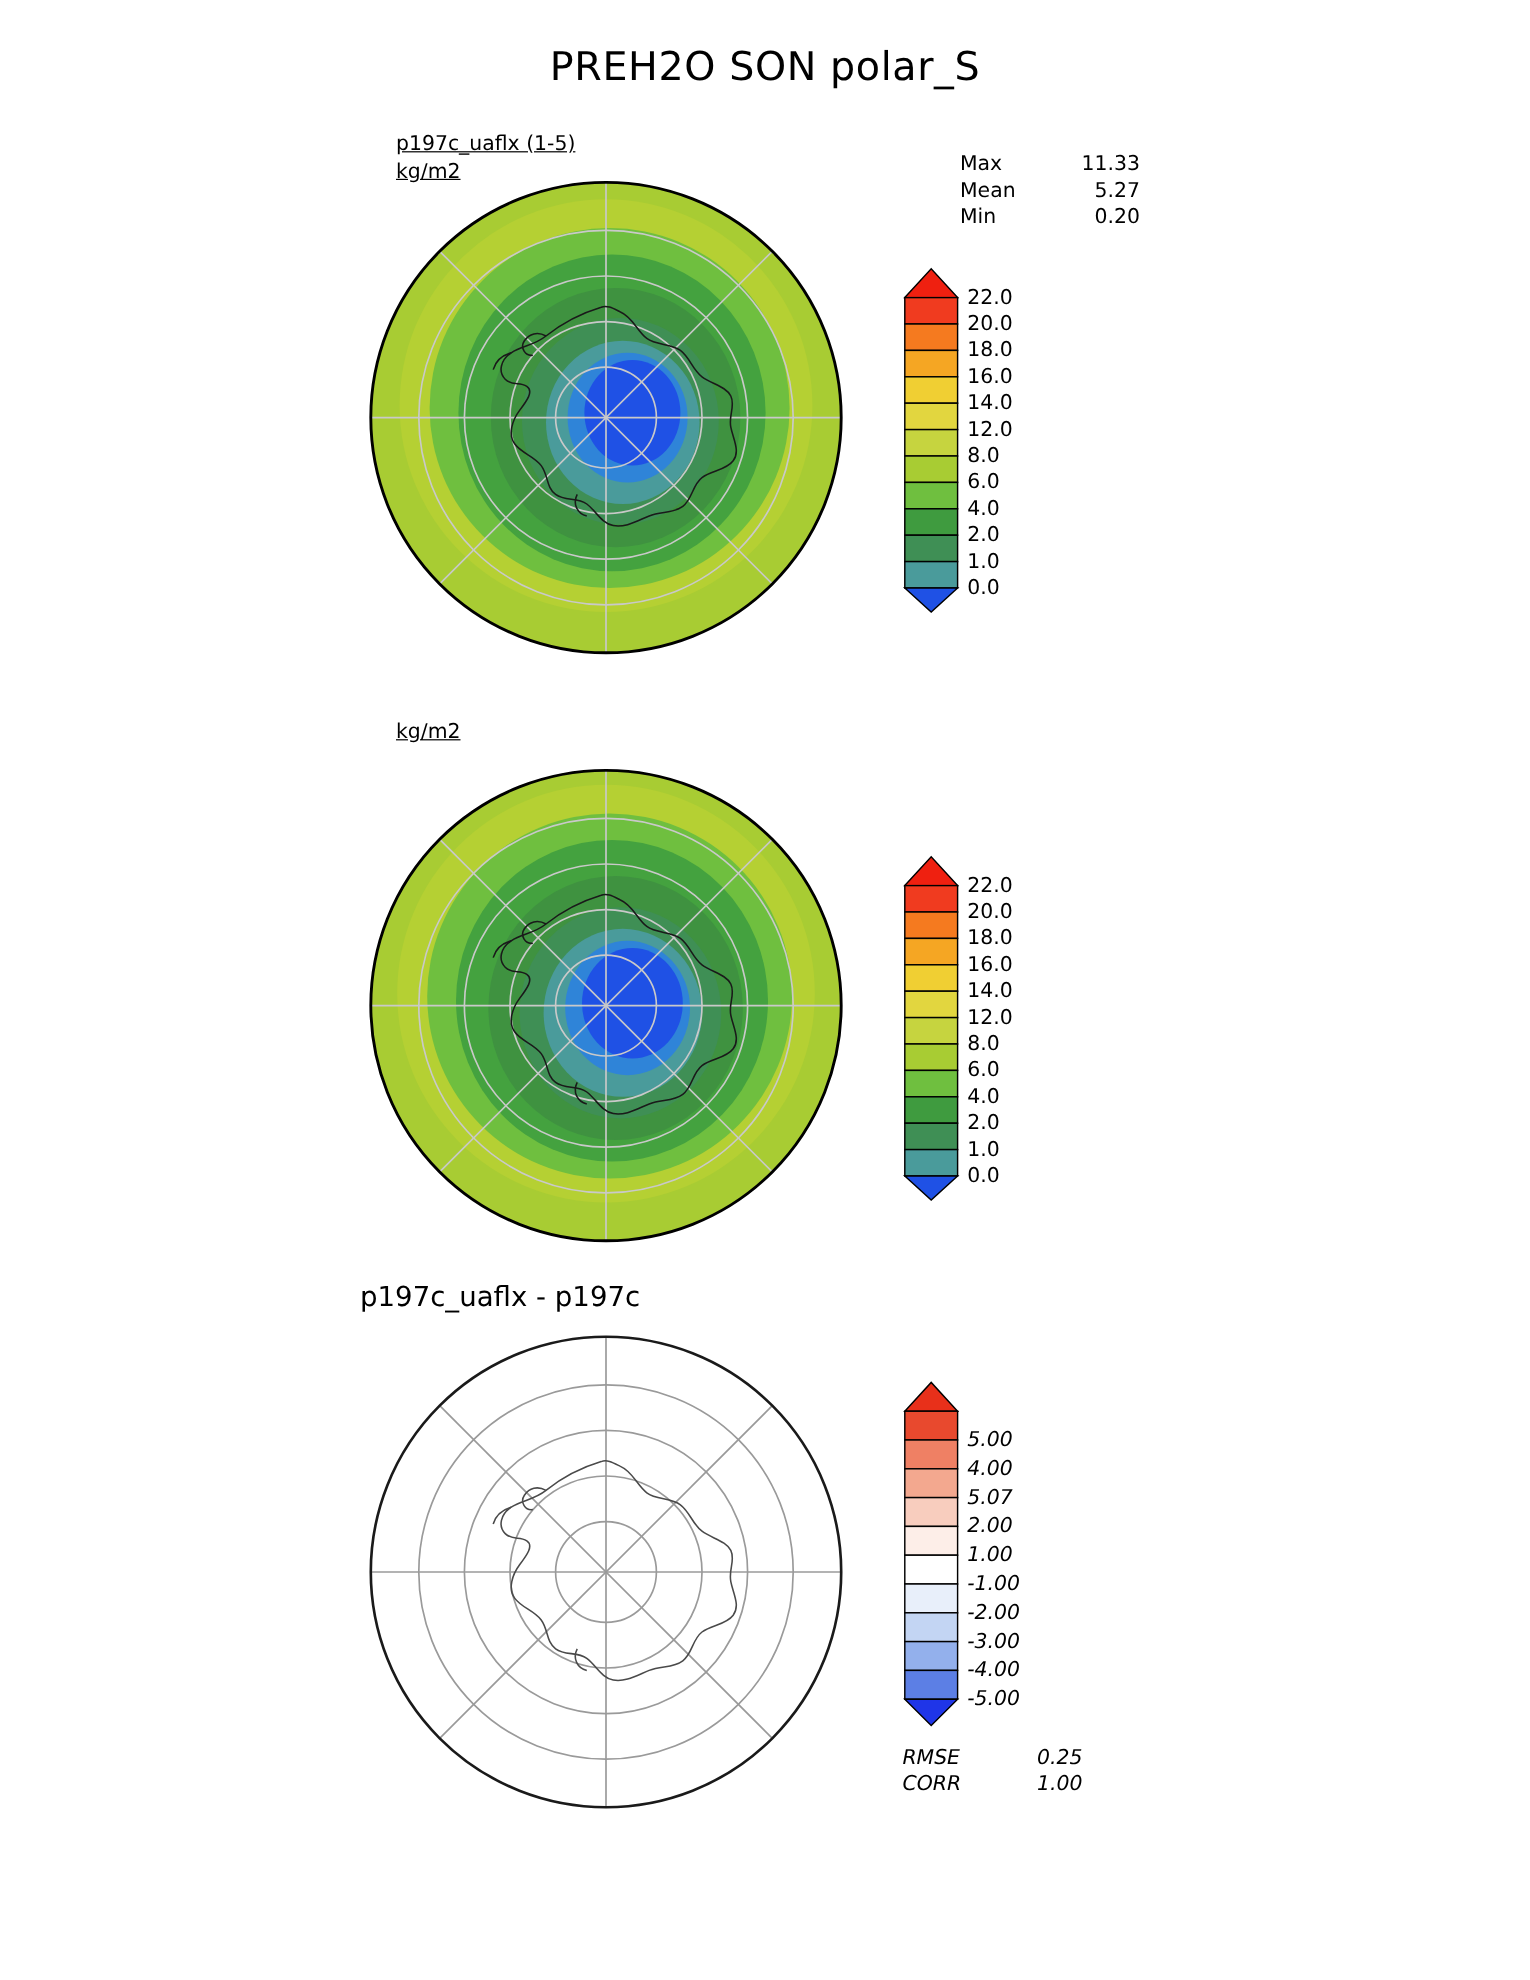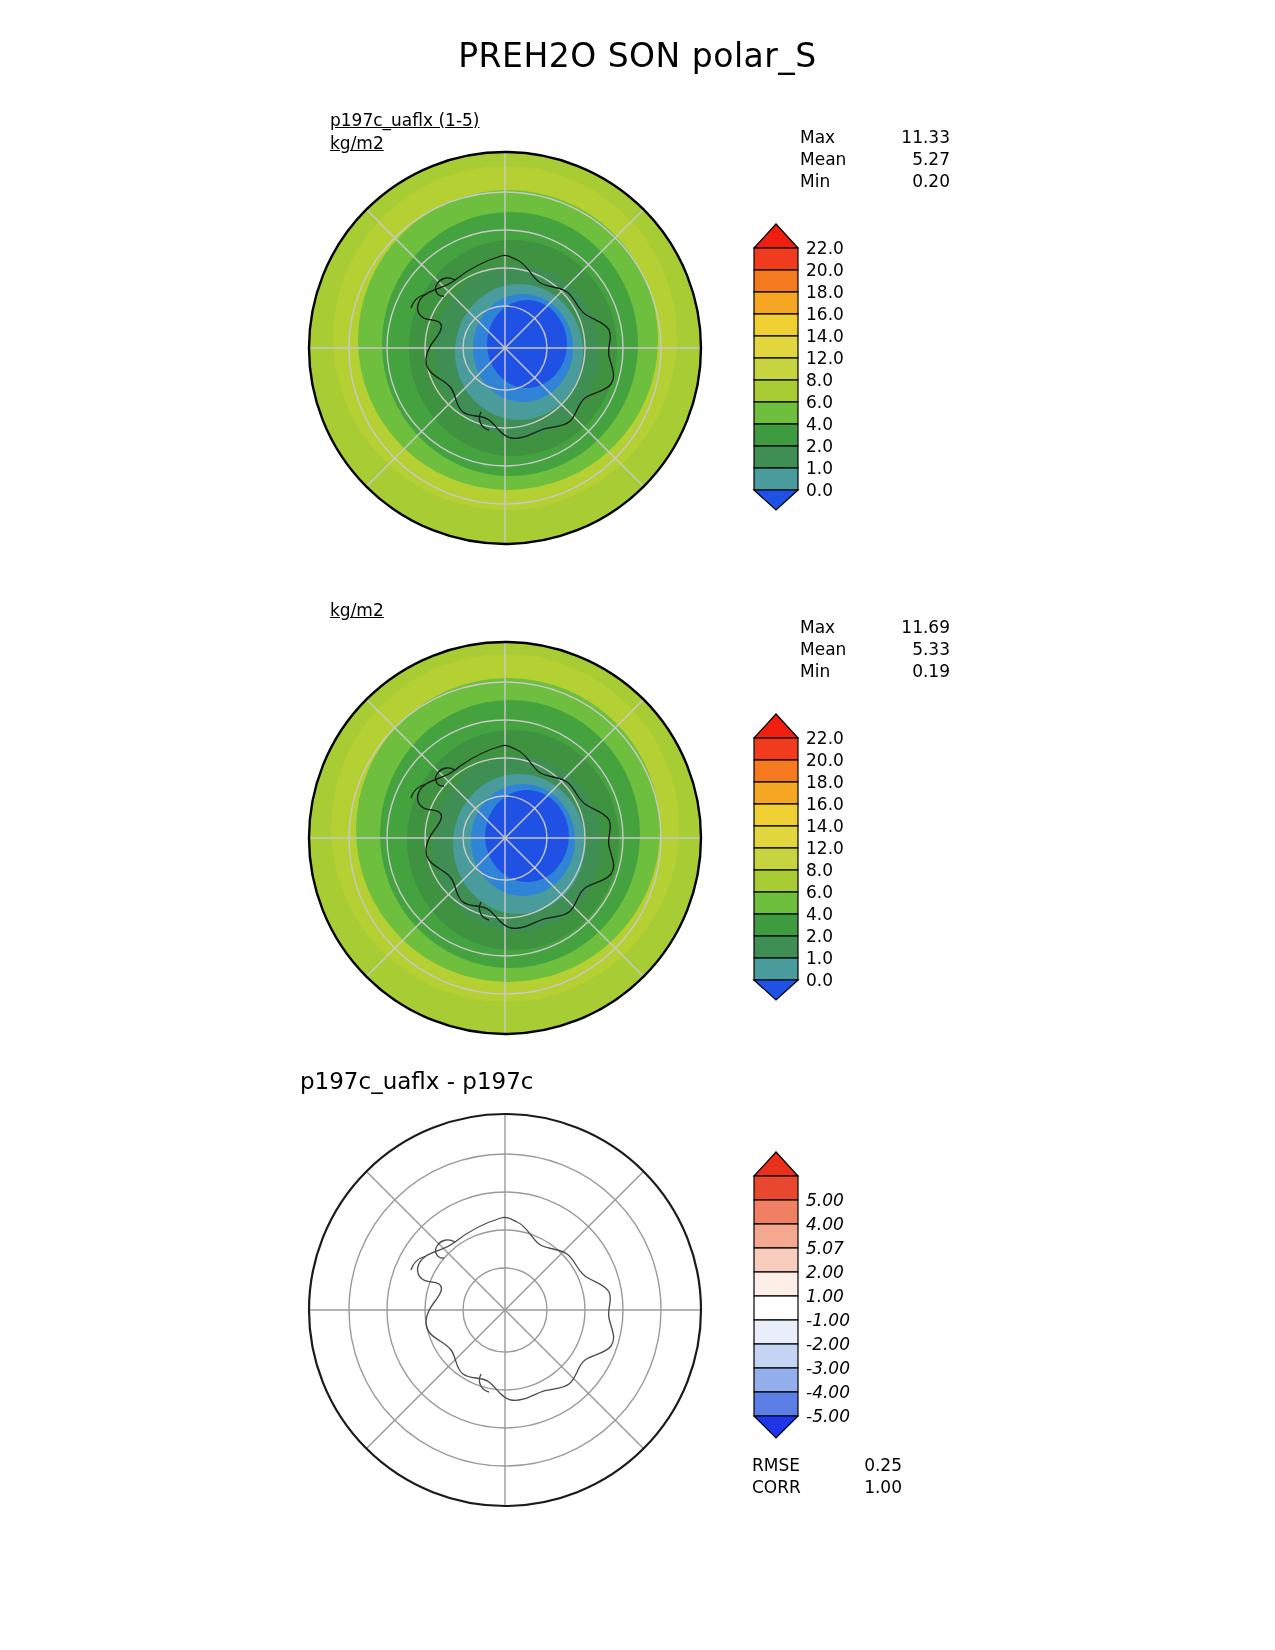--- a/index.html
+++ b/index.html
@@ -69,20 +69,21 @@
     width: 78px;
     text-align: right;
   }
 
   .footer-stats {
     position: absolute;
     left: 752px;
     top: 394px;
     font-size: 17px;
     line-height: 22px;
+    font-style: italic;
   }
   .footer-stats .row { display: block; height: 22px; }
   .footer-stats .k { display: inline-block; width: 72px; }
   .footer-stats .v { display: inline-block; width: 78px; text-align: right; }
 
   .map-wrap {
     position: absolute;
     left: 305px;
     top: 48px;
     width: 400px;
@@ -204,25 +205,20 @@
       <span style="top:236px">1.0</span>
       <span style="top:258px">0.0</span>
     </div>
   </div>
 </div>
 
 <div class="panel panel-2">
 
   <div class="panel-label label-units-2">kg/m2</div>
 
-  <div class="stats">
-    <span class="row"><span class="k">Max</span><span class="v">11.69</span></span>
-    <span class="row"><span class="k">Mean</span><span class="v">5.33</span></span>
-    <span class="row"><span class="k">Min</span><span class="v">0.19</span></span>
-  </div>
 
   <div class="map-wrap">
     <svg width="400" height="400" viewBox="0 0 400 400">
       <defs>
         <clipPath id="clip2">
             <circle cx="200" cy="200" r="196"></circle>
           </clipPath>
       </defs>
       <g clip-path="url(#clip2)">
         <circle cx="200" cy="200" r="196" fill="#a8cc33"></circle>

